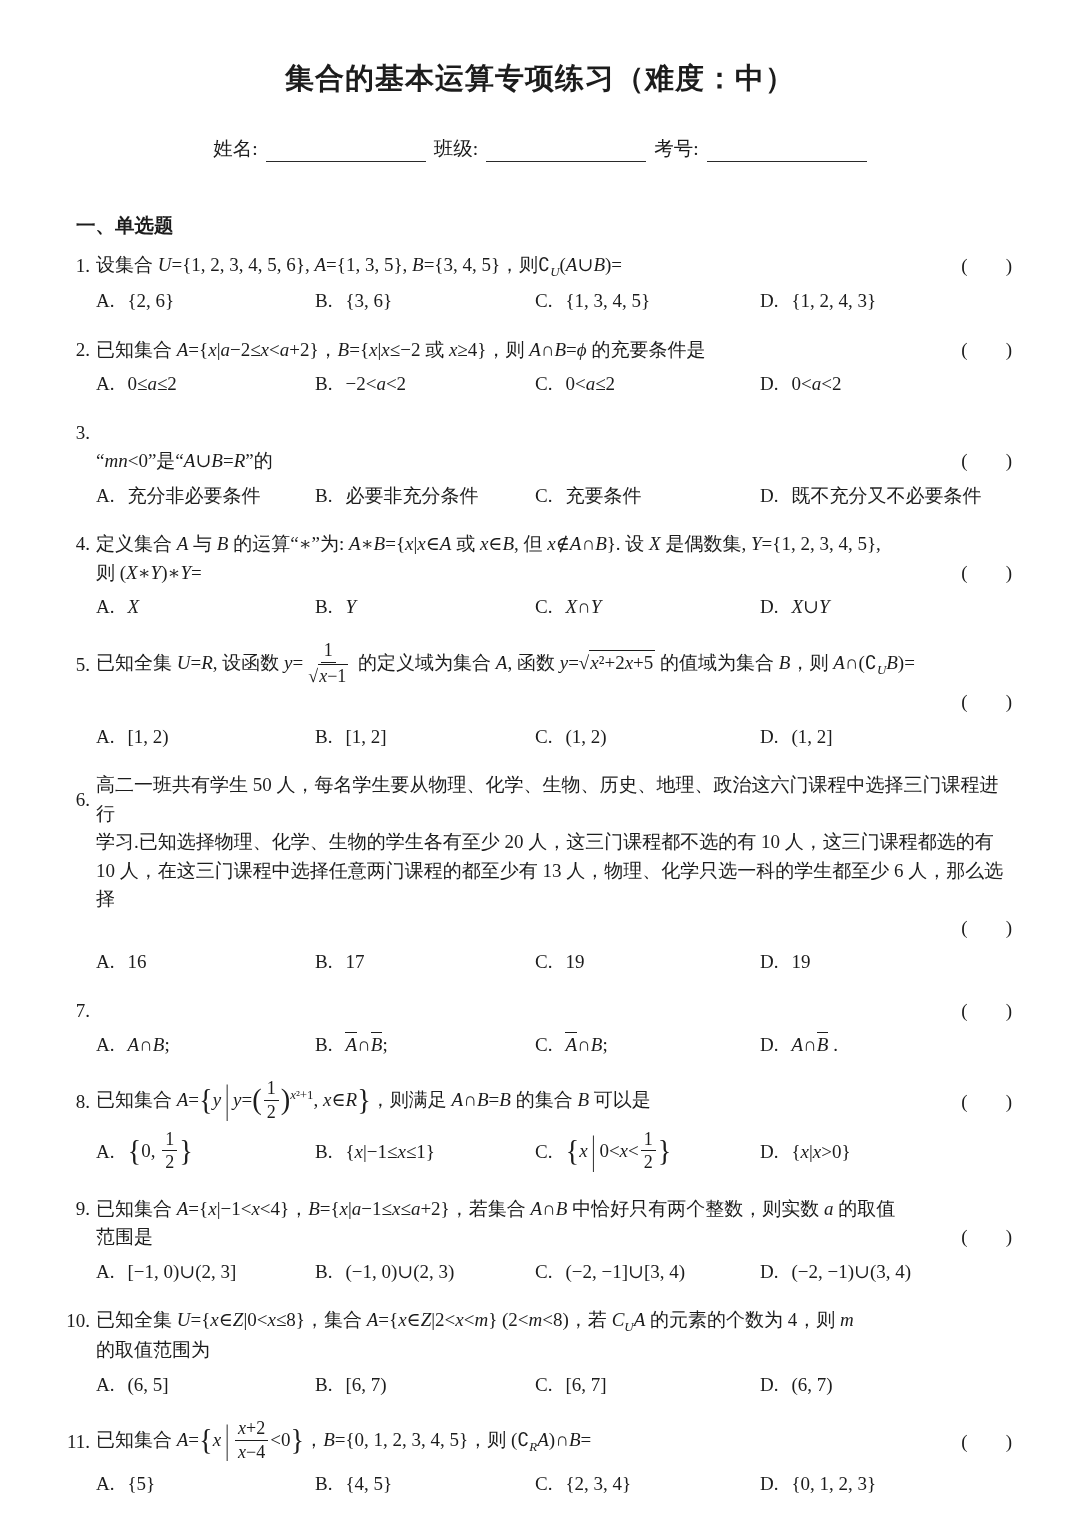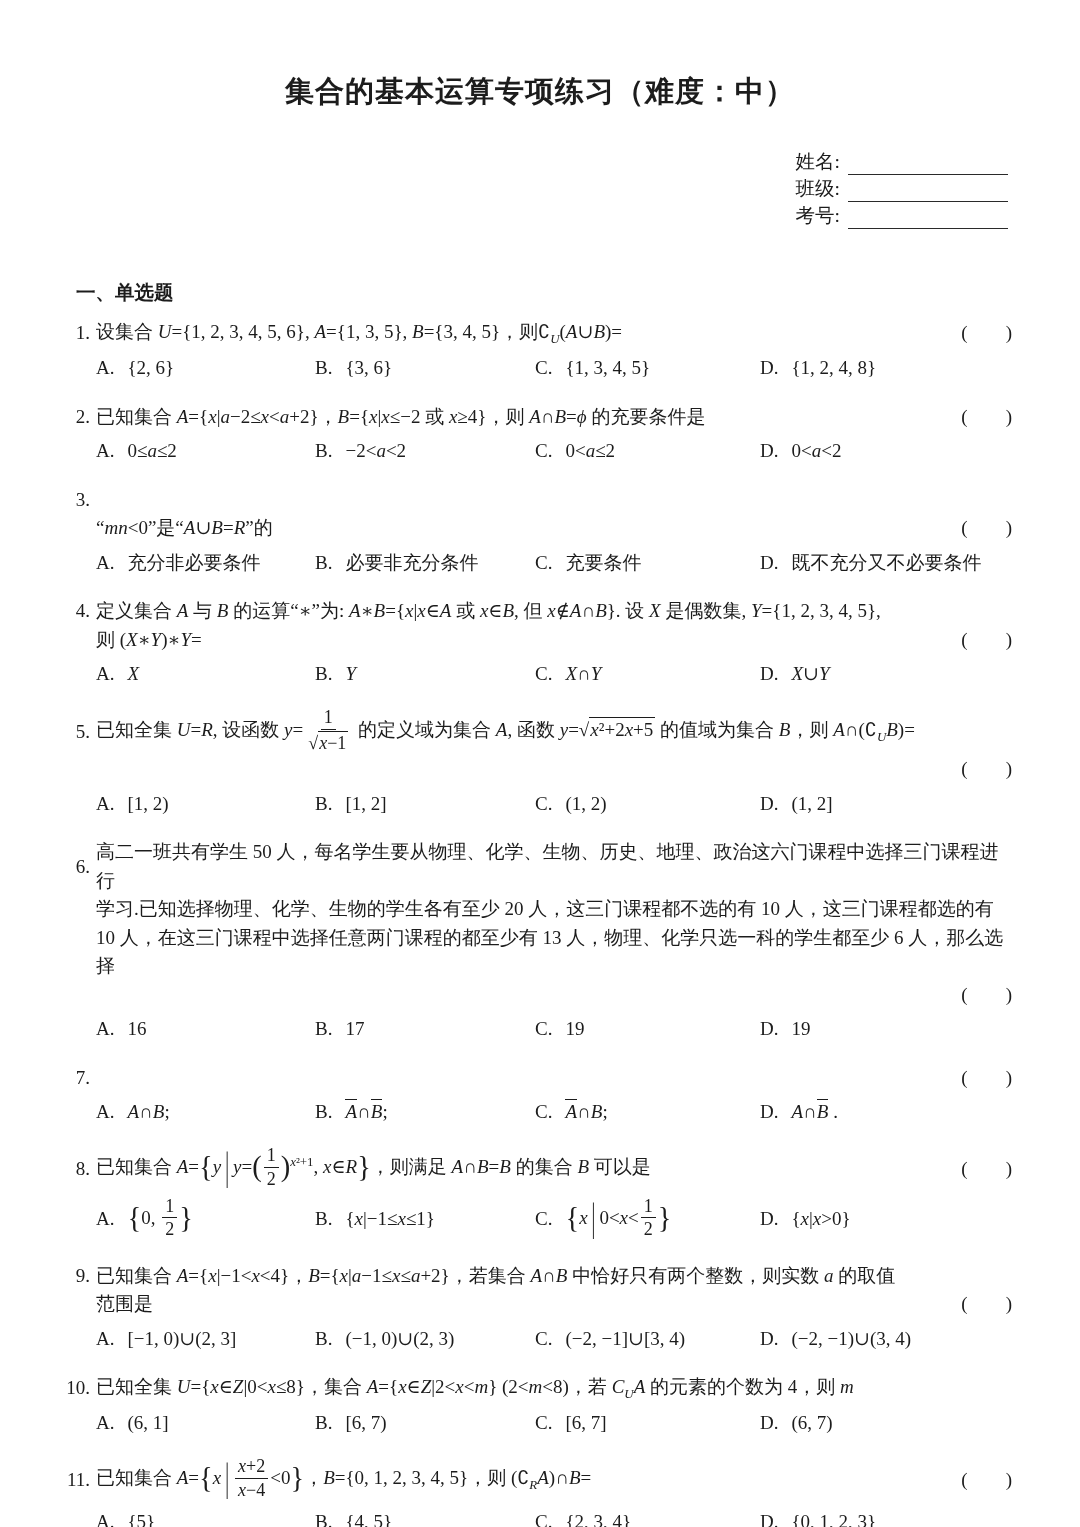--- a/index.html
+++ b/index.html
@@ -2,22 +2,22 @@
 <html><head>
 <meta charset="utf-8">
 <style>
   html,body { margin:0; padding:0; background:#ffffff; }
   body {
     width:1080px; color:#1c1c1c;
     font-family:"Liberation Serif","DejaVu Serif",serif;
     font-size:19px;
   }
   .sheet { position:relative; width:1080px; min-height:1527px; box-sizing:border-box; padding:56px 68px 70px; }
-  .title { text-align:center; font-size:29px; font-weight:700; margin:16px 0 36px; letter-spacing:1px; }
-  .fields { display:flex; justify-content:center; align-items:flex-end; margin:0 0 50px; font-size:19.5px;flex-direction:column; }
+  .title { text-align:center; font-size:29px; font-weight:700; margin:3px 0 36px; letter-spacing:1px; }
+  .fields { display:flex; justify-content:center; align-items:flex-end; margin:0 0 50px; font-size:19.5px; }
   .field { display:flex; align-items:flex-end; margin:0 4px; }
   .field-label { margin-right:8px; }
   .blank { display:inline-block; width:160px; border-bottom:1.6px solid #2a2a2a; height:1.15em; }
   .section-heading { font-weight:700; font-size:19.5px; margin:0 8px 12px; }
   .question { margin-bottom:20px; }
   .qline { position:relative; padding-left:28px; min-height:1.5em; line-height:1.5; }
   .qnum { position:absolute; left:-10px; top:50%; transform:translateY(-50%); width:32px; text-align:right; }
   .paren { position:absolute; right:0; top:50%; transform:translateY(-50%); white-space:pre; }
   .opts { display:grid; grid-template-columns:219px 220px 225px auto; margin-top:6px; padding-left:28px; align-items:center; }
   .opt { display:flex; align-items:center; white-space:nowrap; line-height:1.5; }
@@ -71,21 +71,21 @@
           <div class="opt">
             <span class="olabel">B.</span>
             <span class="oval">{3, 6}</span>
           </div>
           <div class="opt">
             <span class="olabel">C.</span>
             <span class="oval">{1, 3, 4, 5}</span>
           </div>
           <div class="opt">
             <span class="olabel">D.</span>
-            <span class="oval">{1, 2, 4, 8}</span>
+            <span class="oval">{1, 2, 4, 3}</span>
           </div>
         </div>
   </div>
 
   <div class="question">
 
     <div class="stem">
           <div class="qline"><span class="qnum">2.</span><span class="qtext">已知集合 <i>A</i>={<i>x</i>|<i>a</i>−2≤<i>x</i>&lt;<i>a</i>+2}，<i>B</i>={<i>x</i>|<i>x</i>≤−2 或 <i>x</i>≥4}，则 <i>A</i>∩<i>B</i>=<i>ϕ</i> 的充要条件是</span><span class="paren">(  )</span></div>
         </div>
     <div class="opts">
@@ -299,25 +299,26 @@
             <span class="olabel">D.</span>
             <span class="oval">(−2, −1)∪(3, 4)</span>
           </div>
         </div>
   </div>
 
   <div class="question">
 
     <div class="stem">
           <div class="qline"><span class="qnum">10.</span><span class="qtext">已知全集 <i>U</i>={<i>x</i>∈<i>Z</i>|0&lt;<i>x</i>≤8}，集合 <i>A</i>={<i>x</i>∈<i>Z</i>|2&lt;<i>x</i>&lt;<i>m</i>} (2&lt;<i>m</i>&lt;8)，若 <i>C</i><sub><i>U</i></sub><i>A</i> 的元素的个数为 4，则 <i>m</i></span></div>
-        </div>
-    <div class="opts">
-          <div class="opt">
-            <span class="olabel">A.</span>
-            <span class="oval">(6, 1]</span>
+          <div class="qline"><span class="qtext">的取值范围为</span></div>
+        </div>
+    <div class="opts">
+          <div class="opt">
+            <span class="olabel">A.</span>
+            <span class="oval">(6, 5]</span>
           </div>
           <div class="opt">
             <span class="olabel">B.</span>
             <span class="oval">[6, 7)</span>
           </div>
           <div class="opt">
             <span class="olabel">C.</span>
             <span class="oval">[6, 7]</span>
           </div>
           <div class="opt">

